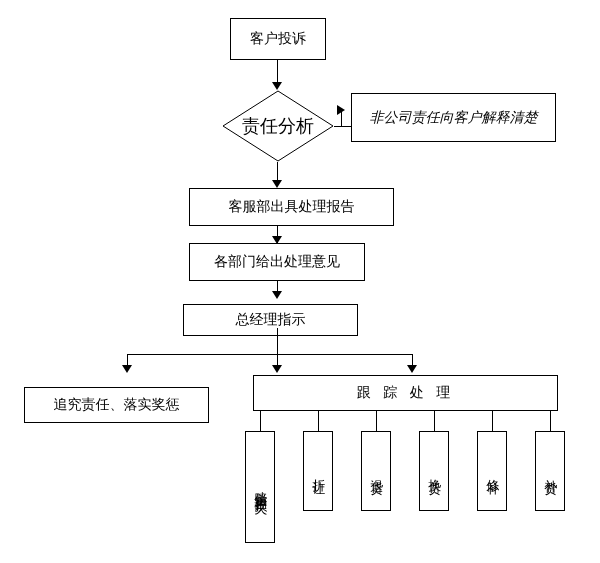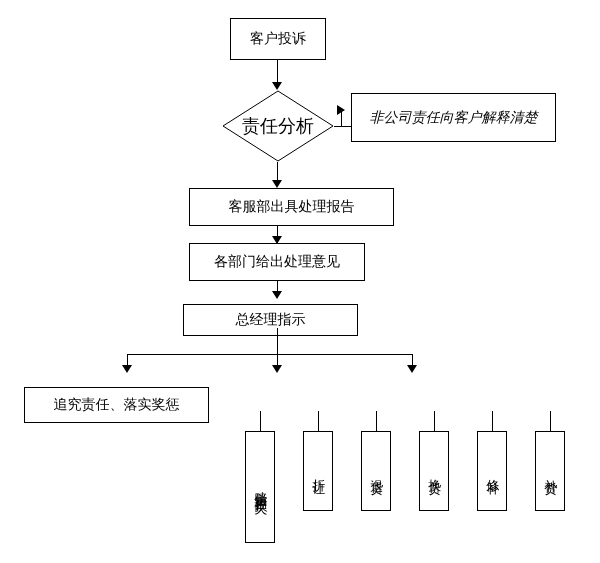--- a/index.html
+++ b/index.html
@@ -124,20 +124,21 @@
   <div class="arrow-down" style="left:122px; top:365px;"></div>
 
   <div class="line v" style="left:277px; top:354px; height:16px;"></div>
   <div class="arrow-down" style="left:272px; top:365px;"></div>
 
   <div class="line v" style="left:412px; top:354px; height:16px;"></div>
   <div class="arrow-down" style="left:407px; top:365px;"></div>
 
   <div class="node" style="left:24px; top:375px; width:185px; height:36px;margin-top:12px;">追究责任、落实奖惩</div>
 
+  <div class="node spaced" style="left:253px; top:375px; width:305px; height:36px;">跟 踪 处 理</div>
 
   <div class="line v" style="left:260px; top:411px; height:20px;"></div>
   <div class="line v" style="left:318px; top:411px; height:20px;"></div>
   <div class="line v" style="left:376px; top:411px; height:20px;"></div>
   <div class="line v" style="left:434px; top:411px; height:20px;"></div>
   <div class="line v" style="left:492px; top:411px; height:20px;"></div>
   <div class="line v" style="left:550px; top:411px; height:20px;"></div>
 
   <div class="node vertical" style="left:245px; top:431px; width:30px; height:112px; font-size:13px;">赔偿客户损失</div>
   <div class="node vertical" style="left:303px; top:431px; width:30px; height:80px; font-size:13px;">折让</div>

